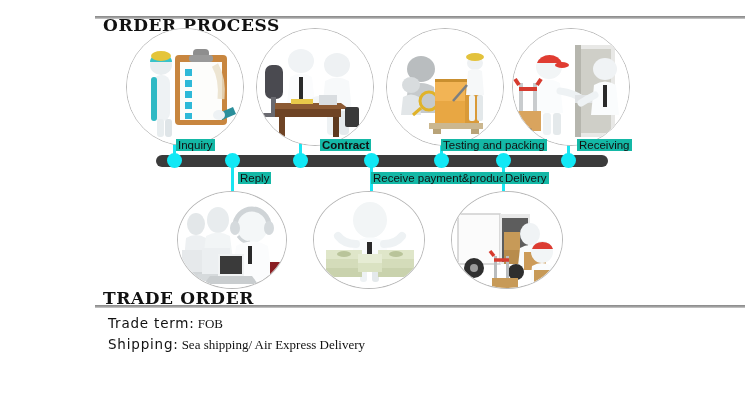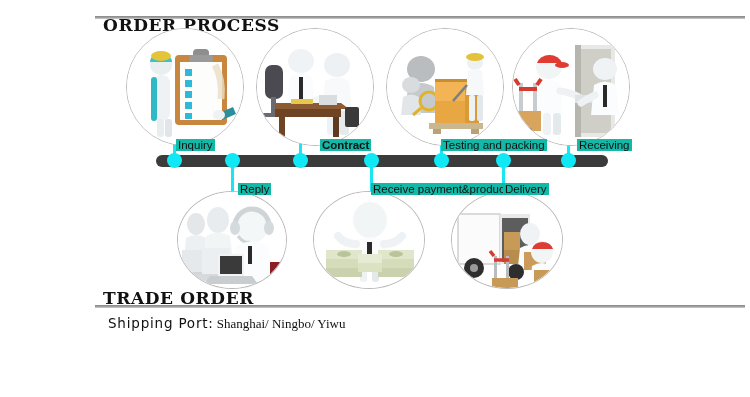--- a/index.html
+++ b/index.html
@@ -68,21 +68,21 @@
     position: absolute;
     font-family: "Liberation Sans", sans-serif;
     font-size: 11.5px;
     color: #111111;
     white-space: nowrap;
     background: #14b8a6;
     padding: 0 2px;
     z-index: 5;
   }
   .stage-label.above { top: 139px; }
-  .stage-label.below { top: 183px; text-align: center; }
+  .stage-label.below { top: 172px; text-align: center; }
 
   
   .photo-circle {
     position: absolute;
     border-radius: 50%;
     border: 1px solid #b9b9b9;
     background: #ffffff;
     overflow: hidden;
     z-index: 3;
   }
@@ -357,15 +357,18 @@
     <path d="M42 64 l-4 -5" stroke="#d63b2f" stroke-width="3.5"></path>
     <rect x="40" y="86" width="26" height="10" fill="#c79a58"></rect>
   </svg>
 </div>
 
 <div class="section-title" id="trade-info-title">TRADE ORDER</div>
 <div class="section-rule" id="trade-info-rule"></div>
 
 <div id="trade-info-list">
   <div class="trade-row">
-    <span class="trade-key">Shipping Port:</span><span class="trade-val">Shanghai/ Ningbo/ Yiwu</span>
+    <span class="trade-key">Trade term:</span><span class="trade-val">FOB</span>
   </div>
+  <div class="trade-row">
+    <span class="trade-key">Shipping:</span><span class="trade-val">Sea shipping/ Air Express Delivery</span>
+  </div>
 </div>
 
 </body></html>

